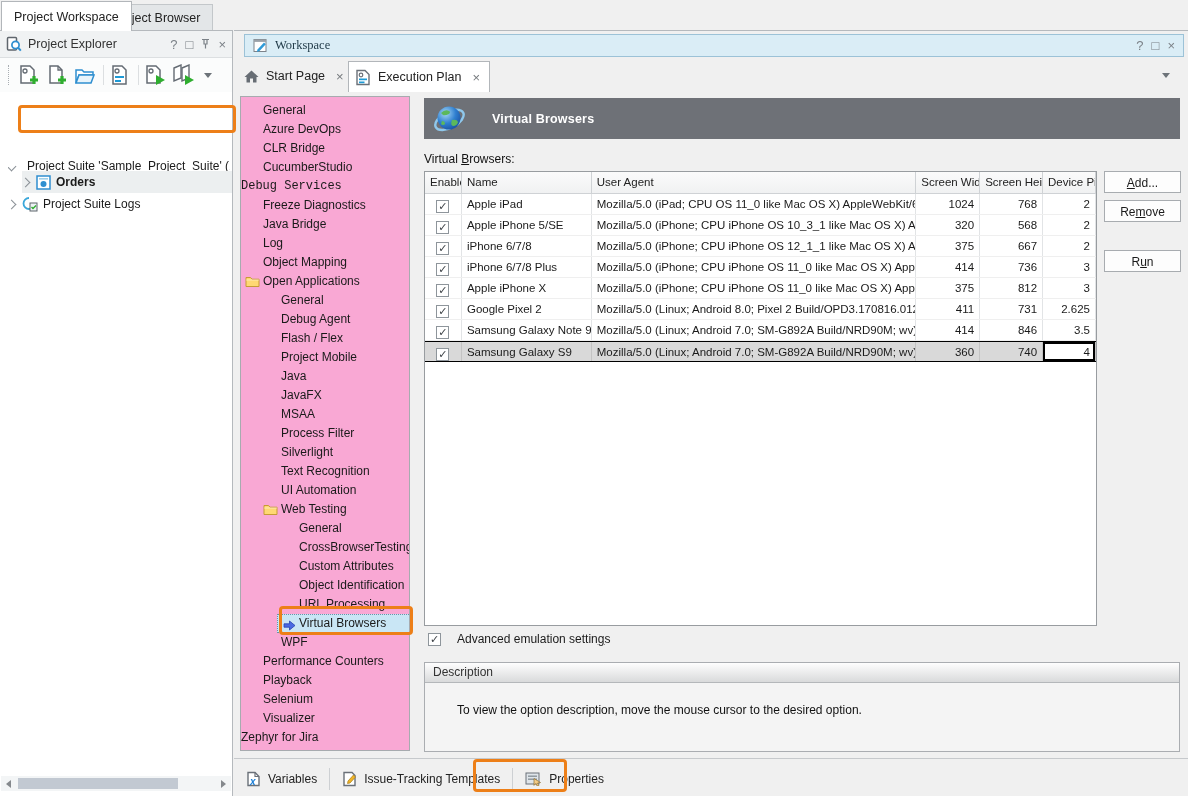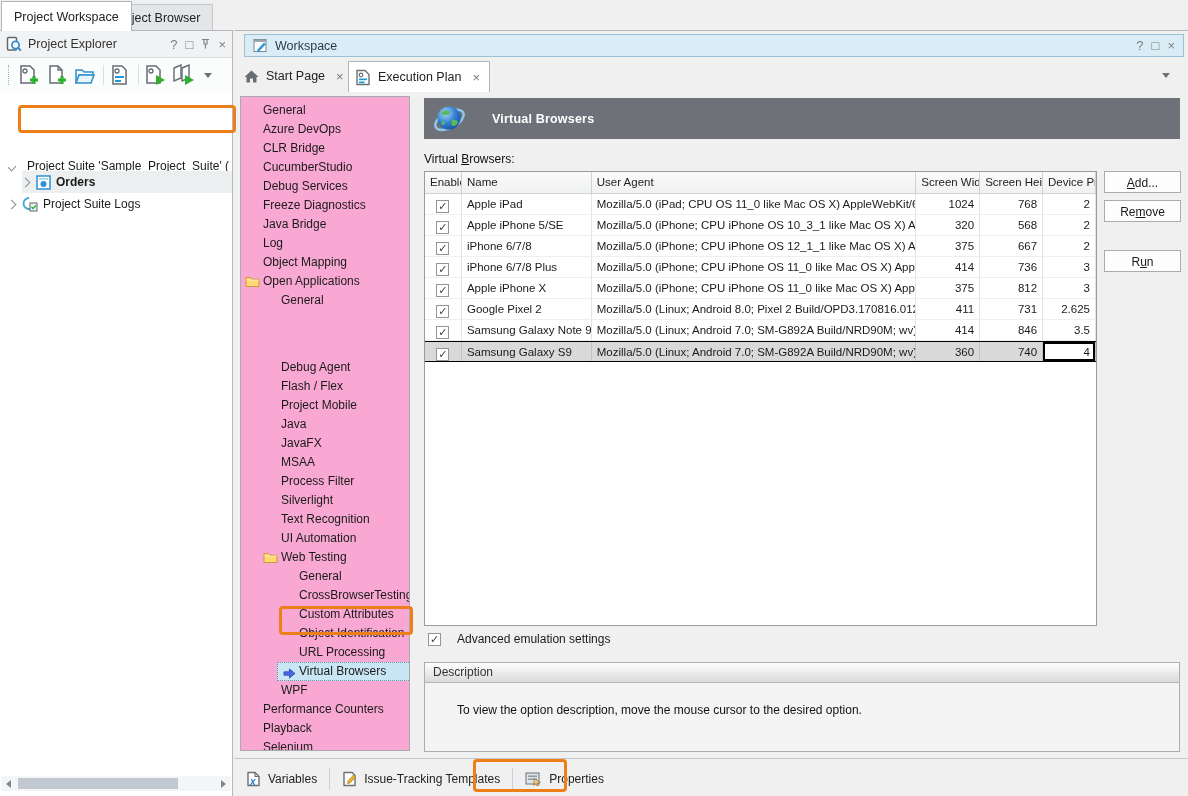--- a/index.html
+++ b/index.html
@@ -38,21 +38,21 @@
   .hscroll{position:absolute;left:1px;top:745px;width:230px;height:15px;background:#f3f5f6;display:flex;align-items:center;}
   .hs-arrow{width:0;height:0;border-top:4px solid transparent;border-bottom:4px solid transparent;margin:0 5px;}
   .hs-left{border-right:5px solid #85898d;}
   .hs-right{border-left:5px solid #85898d;margin-left:auto;}
   .hs-thumb{width:160px;height:11px;background:#c2c9d2;margin-left:2px;}
 
   
   .main{position:absolute;left:234px;top:30px;width:954px;height:766px;background:#f0f0f0;border-top:1px solid #b5b9bd;box-sizing:border-box;}
   .ws-header{position:absolute;left:10px;top:3px;width:940px;height:23px;background:#daedf6;border:1px solid #9cc2d7;
              box-sizing:border-box;display:flex;align-items:center;padding:0 8px;}
-  .ws-title{margin-left:7px;font-size:12.5px;color:#1f3947;}
+  .ws-title{margin-left:7px;font-size:12.5px;color:#1f3947;font-family:Liberation Serif, serif;}
   .page-tab{position:absolute;display:flex;align-items:center;font-size:12.5px;color:#222;cursor:default;}
   .page-tab .lbl{margin:0 8px 0 7px;}
   .tab-x{color:#75797d;font-size:13px;padding:0 3px;}
   .tab-start{left:10px;top:31px;height:28px;}
   .tab-exec{left:114px;top:30px;height:30px;background:#fff;border:1px solid #b2b6ba;border-bottom:none;padding:0 6px;z-index:2;}
   .strip-caret{position:absolute;right:18px;top:42px;}
 
   
   .settings-nav{position:absolute;left:6px;top:65px;width:170px;height:655px;background:#f9a8d4;border:1px solid #a7abaf;
                 box-sizing:border-box;padding-top:4px;overflow:hidden;}
@@ -249,31 +249,31 @@
       <span class="lbl">Execution Plan</span>
       <span class="tab-x">×</span>
     </div>
     <span class="caret-down strip-caret"></span>
 
     <div class="settings-nav" id="settings-nav">
         <div class="nav-item" style="padding-left: 22px;"><span>General</span></div>
         <div class="nav-item" style="padding-left: 22px;"><span>Azure DevOps</span></div>
         <div class="nav-item" style="padding-left: 22px;"><span>CLR Bridge</span></div>
         <div class="nav-item" style="padding-left: 22px;"><span>CucumberStudio</span></div>
-        <div class="nav-item" style="padding-left: 22px;"><span>Debug Services</span></div>
+        <div class="nav-item" style=" font-family: Liberation Mono, monospace;"><span>Debug Services</span></div>
         <div class="nav-item" style="padding-left: 22px;"><span>Freeze Diagnostics</span></div>
         <div class="nav-item" style="padding-left: 22px;"><span>Java Bridge</span></div>
         <div class="nav-item" style="padding-left: 22px;"><span>Log</span></div>
         <div class="nav-item" style="padding-left: 22px;"><span>Object Mapping</span></div>
         <div class="nav-item" style="padding-left: 22px;"><span class="nav-ic"><svg width="15" height="13" viewBox="0 0 15 13">
               <path d="M1 2.5 h4.5 l1.5 1.7 h7 V11.5 H1 z" fill="#ffd873" stroke="#c79b35"></path>
               <path d="M1 5 h13" stroke="#fff" stroke-width="0.8" opacity="0.6"></path>
             </svg></span><span>Open Applications</span></div>
         <div class="nav-item" style="padding-left: 40px;"><span>General</span></div>
-        <div class="nav-item" style="padding-left: 40px; margin-top: 48px;"><span>Debug Agent</span></div>
+        <div class="nav-item" style="padding-left: 40px;"><span>Debug Agent</span></div>
         <div class="nav-item" style="padding-left: 40px;"><span>Flash / Flex</span></div>
         <div class="nav-item" style="padding-left: 40px;"><span>Project Mobile</span></div>
         <div class="nav-item" style="padding-left: 40px;"><span>Java</span></div>
         <div class="nav-item" style="padding-left: 40px;"><span>JavaFX</span></div>
         <div class="nav-item" style="padding-left: 40px;"><span>MSAA</span></div>
         <div class="nav-item" style="padding-left: 40px;"><span>Process Filter</span></div>
         <div class="nav-item" style="padding-left: 40px;"><span>Silverlight</span></div>
         <div class="nav-item" style="padding-left: 40px;"><span>Text Recognition</span></div>
         <div class="nav-item" style="padding-left: 40px;"><span>UI Automation</span></div>
         <div class="nav-item" style="padding-left: 40px;"><span class="nav-ic"><svg width="15" height="13" viewBox="0 0 15 13">

